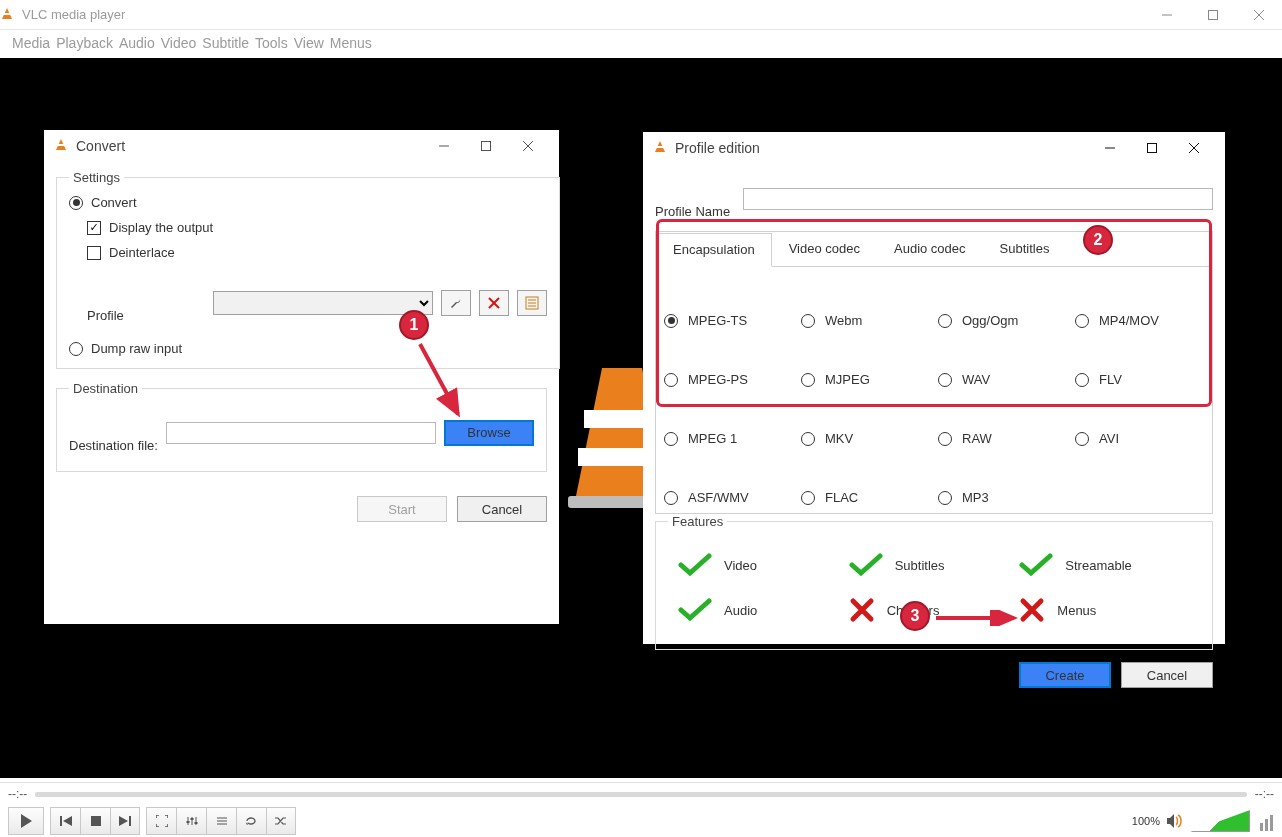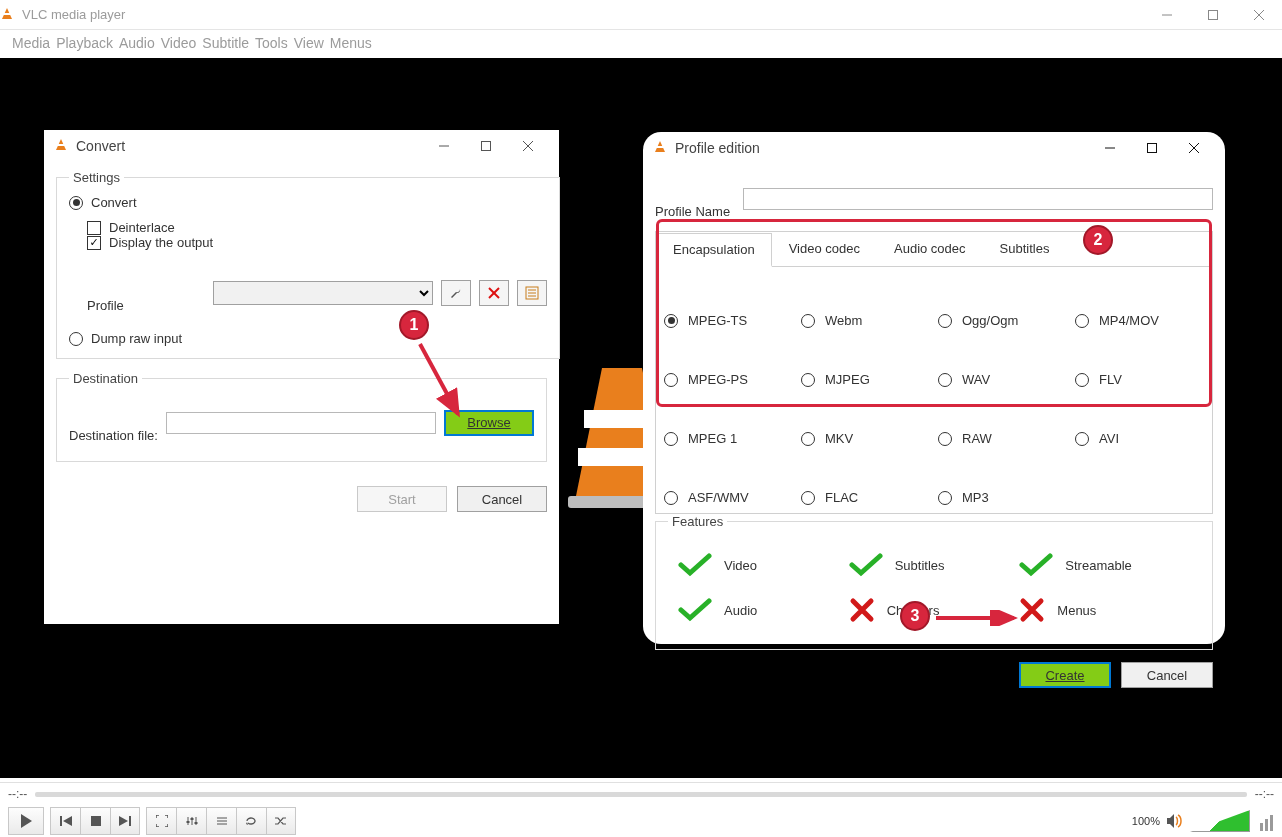--- a/index.html
+++ b/index.html
@@ -26,21 +26,21 @@
 
   .radio, .checkbox { display:flex; align-items:center; gap:8px; font-size:13px; }
   .radio .dot, .encrad .dot { width:14px; height:14px; border:1.5px solid #333; border-radius:50%; display:flex; align-items:center; justify-content:center; }
   .radio.sel .dot::after { content:""; width:7px; height:7px; background:#333; border-radius:50%; }
   .checkbox .box { width:14px; height:14px; border:1.5px solid #333; display:flex; align-items:center; justify-content:center; }
   .checkbox.sel .box::after { content:"✓"; font-size:11px; line-height:1; color:#000; }
 
   .iconbtn { width:30px; height:26px; border:1px solid #a0a0a0; background:#f5f5f5; display:flex; align-items:center; justify-content:center; }
   .btn { height:26px; min-width:80px; border:1px solid #a0a0a0; background:#f0f0f0; display:flex; align-items:center; justify-content:center; font-size:13px; }
   .btn.disabled { color:#a0a0a0; background:#f6f6f6; border-color:#c9c9c9; }
-  .btn.primary { border:2px solid #0078d4; background:#84cc16;text-decoration:underline; }
+  .btn.primary { border:2px solid #0078d4; background:#3b82f6; }
 
   .tabs { display:flex; border-bottom:1px solid #d0d0d0; }
   .tab { padding:8px 16px; border:1px solid transparent; border-bottom:none; color:#333; font-size:13px; }
   .tab.active { border:1px solid #d0d0d0; border-bottom:2px solid #fff; background:#fff; position:relative; top:1px;text-align:center; }
 
   .encgrid { display:grid; grid-template-columns: repeat(4, 1fr); row-gap:12px; column-gap:8px; padding:14px 8px 8px 8px; }
   .encrad { display:flex; align-items:center; gap:10px; font-size:13px;margin-top:32px; }
   .encrad.sel .dot::after { content:""; width:7px; height:7px; background:#333; border-radius:50%; }
 
   .featgrid { display:grid; grid-template-columns: repeat(3, 1fr); row-gap:20px; padding:14px 10px; }
@@ -139,27 +139,27 @@
   </div>
   <div class="body">
 
     <fieldset class="group">
       <legend>Settings</legend>
       <div class="radio sel">
         <span class="dot"></span>
           <span>Convert</span>
       </div>
       <div style="margin:10px 0 4px 18px;">
+        <div class="checkbox sel" style="margin-bottom:10px;">
+          <span class="box"></span>
+            <span>Display the output</span>
+        </div>
         <div class="checkbox">
           <span class="box"></span>
             <span>Deinterlace</span>
-        </div>
-        <div class="checkbox sel" style="margin-bottom:10px;">
-          <span class="box"></span>
-            <span>Display the output</span>
         </div>
         <div class="row" style="margin-top:22px;">
           <span class="label" style="width:118px;">Profile</span>
           <select class="combo" style="width:220px;"></select>
           <div class="iconbtn" title="Edit">
             <svg width="14" height="14">
                 <path d="M11 3a3 3 0 0 1-4 3L2 11l1 1 5-5a3 3 0 0 0 3-4z" fill="#555"></path>
               </svg>
           </div>
           <div class="iconbtn">
@@ -199,21 +199,21 @@
       <div class="btn disabled" style="width:90px;">
           <span>Start</span>
         </div>
       <div class="btn" style="width:90px;">
           <span>Cancel</span>
         </div>
     </div>
   </div>
 </div>
 
-<div class="window" style="left:643px; top:132px; width:582px; height:512px;border-radius:18px;">
+<div class="window" style="left:643px; top:132px; width:582px; height:512px;">
   <div class="wtitle">
     <span class="cone"></span>
     <span style="margin-left:8px;">Profile edition</span>
     <div class="winctrls">
       <div>
           <svg width="10" height="10">
             <line x1="0" y1="5" x2="10" y2="5" stroke="#111"></line>
           </svg>
         </div>
       <div>

